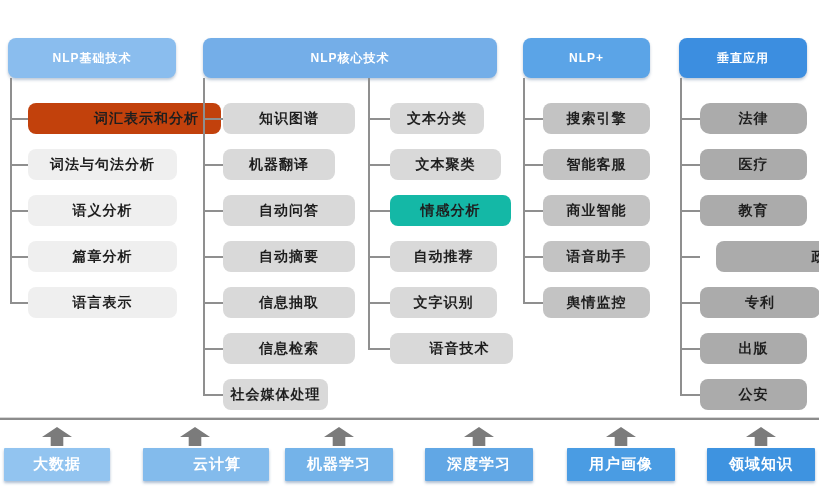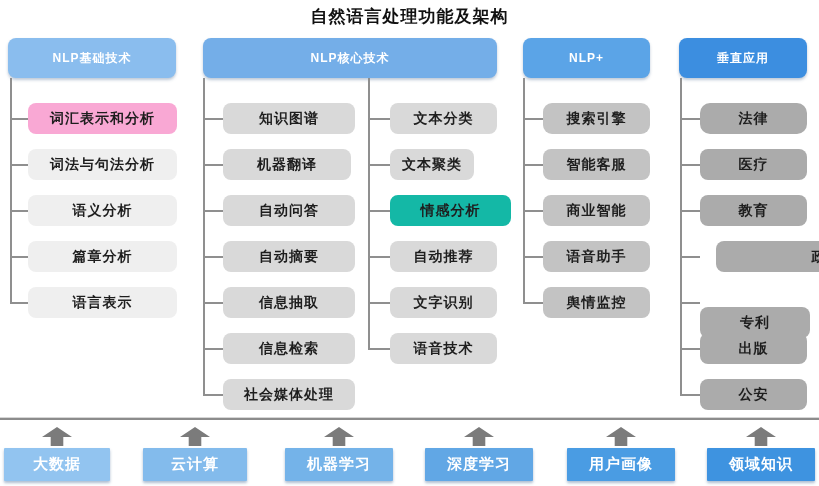--- a/index.html
+++ b/index.html
@@ -42,98 +42,97 @@
     display:flex;align-items:center;justify-content:center;
     color:#ffffff;font-size:15px;font-weight:700;
     box-shadow:0 2px 3px rgba(50,90,140,.4);
     letter-spacing:1px;
   }
 </style>
 </head>
 <body>
 
 <div id="stage">
-  <div class="title">自然语言处理功能及架构</div>
   <div id="columns">
       <div class="col-header" style="left: 8px; width: 168px; background: rgb(138, 189, 238);">NLP基础技术</div>
       <div class="vline" style="left: 10px; top: 78px; width: 2px; height: 224.5px; background: rgb(143, 143, 143);"></div>
       <div class="hline" style="left: 10px; top: 117.5px; width: 18px; height: 2px; background: rgb(143, 143, 143);"></div>
-      <div class="item-box" style="left: 28px; top: 103px; width: 149px; background: #f9a8d4;">词汇表示和分析</div>
+      <div class="item-box" style="left: 28px; top: 103px; width: 149px; background: #c2410c; padding-left: 44px;">词汇表示和分析</div>
       <div class="hline" style="left: 10px; top: 163.5px; width: 18px; height: 2px; background: rgb(143, 143, 143);"></div>
       <div class="item-box" style="left: 28px; top: 149px; width: 149px; background: rgb(239, 239, 239);">词法与句法分析</div>
       <div class="hline" style="left: 10px; top: 209.5px; width: 18px; height: 2px; background: rgb(143, 143, 143);"></div>
       <div class="item-box" style="left: 28px; top: 195px; width: 149px; background: rgb(239, 239, 239);">语义分析</div>
       <div class="hline" style="left: 10px; top: 255.5px; width: 18px; height: 2px; background: rgb(143, 143, 143);"></div>
       <div class="item-box" style="left: 28px; top: 241px; width: 149px; background: rgb(239, 239, 239);">篇章分析</div>
       <div class="hline" style="left: 10px; top: 301.5px; width: 18px; height: 2px; background: rgb(143, 143, 143);"></div>
       <div class="item-box" style="left: 28px; top: 287px; width: 149px; background: rgb(239, 239, 239);">语言表示</div>
       <div class="col-header" style="left: 203px; width: 294px; background: rgb(116, 174, 232);">NLP核心技术</div>
       <div class="vline" style="left: 203px; top: 78px; width: 2px; height: 316.5px; background: rgb(143, 143, 143);"></div>
       <div class="hline" style="left: 203px; top: 117.5px; width: 20px; height: 2px; background: rgb(143, 143, 143);"></div>
       <div class="item-box" style="left: 223px; top: 103px; width: 132px; background: rgb(217, 217, 217);">知识图谱</div>
       <div class="hline" style="left: 203px; top: 163.5px; width: 20px; height: 2px; background: rgb(143, 143, 143);"></div>
-      <div class="item-box" style="left: 223px; top: 149px; width: 128px; background: rgb(217, 217, 217);">机器翻译</div>
+      <div class="item-box" style="left: 223px; top: 149px; width: 112px; background: rgb(217, 217, 217);">机器翻译</div>
       <div class="hline" style="left: 203px; top: 209.5px; width: 20px; height: 2px; background: rgb(143, 143, 143);"></div>
       <div class="item-box" style="left: 223px; top: 195px; width: 132px; background: rgb(217, 217, 217);">自动问答</div>
       <div class="hline" style="left: 203px; top: 255.5px; width: 20px; height: 2px; background: rgb(143, 143, 143);"></div>
       <div class="item-box" style="left: 223px; top: 241px; width: 132px; background: rgb(217, 217, 217);">自动摘要</div>
       <div class="hline" style="left: 203px; top: 301.5px; width: 20px; height: 2px; background: rgb(143, 143, 143);"></div>
       <div class="item-box" style="left: 223px; top: 287px; width: 132px; background: rgb(217, 217, 217);">信息抽取</div>
       <div class="hline" style="left: 203px; top: 347.5px; width: 20px; height: 2px; background: rgb(143, 143, 143);"></div>
       <div class="item-box" style="left: 223px; top: 333px; width: 132px; background: rgb(217, 217, 217);">信息检索</div>
       <div class="hline" style="left: 203px; top: 393.5px; width: 20px; height: 2px; background: rgb(143, 143, 143);"></div>
-      <div class="item-box" style="left: 223px; top: 379px; width: 132px; background: rgb(217, 217, 217);">社会媒体处理</div>
+      <div class="item-box" style="left: 223px; top: 379px; width: 105px; background: rgb(217, 217, 217);">社会媒体处理</div>
       <div class="vline" style="left: 368px; top: 78px; width: 2px; height: 270.5px; background: rgb(143, 143, 143);"></div>
       <div class="hline" style="left: 368px; top: 117.5px; width: 22px; height: 2px; background: rgb(143, 143, 143);"></div>
-      <div class="item-box" style="left: 390px; top: 103px; width: 107px; background: rgb(217, 217, 217);">文本分类</div>
+      <div class="item-box" style="left: 390px; top: 103px; width: 94px; background: rgb(217, 217, 217);">文本分类</div>
       <div class="hline" style="left: 368px; top: 163.5px; width: 22px; height: 2px; background: rgb(143, 143, 143);"></div>
-      <div class="item-box" style="left: 390px; top: 149px; width: 84px; background: rgb(217, 217, 217);">文本聚类</div>
+      <div class="item-box" style="left: 390px; top: 149px; width: 111px; background: rgb(217, 217, 217);">文本聚类</div>
       <div class="hline" style="left: 368px; top: 209.5px; width: 22px; height: 2px; background: rgb(143, 143, 143);"></div>
       <div class="item-box" style="left: 390px; top: 195px; width: 121px; background: #14b8a6;">情感分析</div>
       <div class="hline" style="left: 368px; top: 255.5px; width: 22px; height: 2px; background: rgb(143, 143, 143);"></div>
       <div class="item-box" style="left: 390px; top: 241px; width: 107px; background: rgb(217, 217, 217);">自动推荐</div>
       <div class="hline" style="left: 368px; top: 301.5px; width: 22px; height: 2px; background: rgb(143, 143, 143);"></div>
       <div class="item-box" style="left: 390px; top: 287px; width: 107px; background: rgb(217, 217, 217);">文字识别</div>
       <div class="hline" style="left: 368px; top: 347.5px; width: 22px; height: 2px; background: rgb(143, 143, 143);"></div>
-      <div class="item-box" style="left: 390px; top: 333px; width: 107px; background: rgb(217, 217, 217);">语音技术</div>
+      <div class="item-box" style="left: 390px; top: 333px; width: 107px; background: rgb(217, 217, 217); padding-left: 16px;">语音技术</div>
       <div class="col-header" style="left: 523px; width: 127px; background: rgb(91, 164, 231);">NLP+</div>
       <div class="vline" style="left: 523px; top: 78px; width: 2px; height: 224.5px; background: rgb(143, 143, 143);"></div>
       <div class="hline" style="left: 523px; top: 117.5px; width: 20px; height: 2px; background: rgb(143, 143, 143);"></div>
-      <div class="item-box" style="left: 543px; top: 103px; width: 107px; background: rgb(195, 195, 195); border-radius: 9px;">搜索引擎</div>
+      <div class="item-box" style="left: 543px; top: 103px; width: 107px; background: rgb(195, 195, 195);">搜索引擎</div>
       <div class="hline" style="left: 523px; top: 163.5px; width: 20px; height: 2px; background: rgb(143, 143, 143);"></div>
       <div class="item-box" style="left: 543px; top: 149px; width: 107px; background: rgb(195, 195, 195);">智能客服</div>
       <div class="hline" style="left: 523px; top: 209.5px; width: 20px; height: 2px; background: rgb(143, 143, 143);"></div>
       <div class="item-box" style="left: 543px; top: 195px; width: 107px; background: rgb(195, 195, 195);">商业智能</div>
       <div class="hline" style="left: 523px; top: 255.5px; width: 20px; height: 2px; background: rgb(143, 143, 143);"></div>
       <div class="item-box" style="left: 543px; top: 241px; width: 107px; background: rgb(195, 195, 195);">语音助手</div>
       <div class="hline" style="left: 523px; top: 301.5px; width: 20px; height: 2px; background: rgb(143, 143, 143);"></div>
       <div class="item-box" style="left: 543px; top: 287px; width: 107px; background: rgb(195, 195, 195);">舆情监控</div>
       <div class="col-header" style="left: 679px; width: 128px; background: rgb(60, 142, 224);">垂直应用</div>
       <div class="vline" style="left: 680px; top: 78px; width: 2px; height: 316.5px; background: rgb(143, 143, 143);"></div>
       <div class="hline" style="left: 680px; top: 117.5px; width: 20px; height: 2px; background: rgb(143, 143, 143);"></div>
       <div class="item-box" style="left: 700px; top: 103px; width: 107px; background: rgb(171, 171, 171); border-radius: 10px;">法律</div>
       <div class="hline" style="left: 680px; top: 163.5px; width: 20px; height: 2px; background: rgb(143, 143, 143);"></div>
       <div class="item-box" style="left: 700px; top: 149px; width: 107px; background: rgb(171, 171, 171);">医疗</div>
       <div class="hline" style="left: 680px; top: 209.5px; width: 20px; height: 2px; background: rgb(143, 143, 143);"></div>
       <div class="item-box" style="left: 700px; top: 195px; width: 107px; background: rgb(171, 171, 171);">教育</div>
       <div class="hline" style="left: 680px; top: 255.5px; width: 20px; height: 2px; background: rgb(143, 143, 143);"></div>
       <div class="item-box" style="left: 716px; top: 241px; width: 125px; background: rgb(171, 171, 171); padding-left: 48px;">政务</div>
       <div class="hline" style="left: 680px; top: 301.5px; width: 20px; height: 2px; background: rgb(143, 143, 143);"></div>
-      <div class="item-box" style="left: 700px; top: 287px; width: 110px; background: rgb(171, 171, 171); margin-top: 20px;">专利</div>
+      <div class="item-box" style="left: 700px; top: 287px; width: 120px; background: rgb(171, 171, 171);">专利</div>
       <div class="hline" style="left: 680px; top: 347.5px; width: 20px; height: 2px; background: rgb(143, 143, 143);"></div>
       <div class="item-box" style="left: 700px; top: 333px; width: 107px; background: rgb(171, 171, 171);">出版</div>
       <div class="hline" style="left: 680px; top: 393.5px; width: 20px; height: 2px; background: rgb(143, 143, 143);"></div>
       <div class="item-box" style="left: 700px; top: 379px; width: 107px; background: rgb(171, 171, 171);">公安</div>
     </div>
   <div class="separator" id="separator" style="background: rgb(140, 140, 140);"></div>
   <div id="foundation">
       <div class="up-arrow" style="left: 42px; top: 427px; width: 30px; height: 19px; background: rgb(123, 123, 123); clip-path: polygon(50% 0px, 100% 52%, 71% 52%, 71% 100%, 29% 100%, 29% 52%, 0px 52%);"></div>
       <div class="foundation-box" style="left: 4px; width: 106px; background: rgb(146, 196, 240);">大数据</div>
       <div class="up-arrow" style="left: 180px; top: 427px; width: 30px; height: 19px; background: rgb(123, 123, 123); clip-path: polygon(50% 0px, 100% 52%, 71% 52%, 71% 100%, 29% 100%, 29% 52%, 0px 52%);"></div>
-      <div class="foundation-box" style="left: 143px; width: 104px; background: rgb(131, 187, 236);">云计算</div>
+      <div class="foundation-box" style="left: 143px; width: 104px; background: rgb(131, 187, 236); padding-left: 22px;">云计算</div>
       <div class="up-arrow" style="left: 324px; top: 427px; width: 30px; height: 19px; background: rgb(123, 123, 123); clip-path: polygon(50% 0px, 100% 52%, 71% 52%, 71% 100%, 29% 100%, 29% 52%, 0px 52%);"></div>
       <div class="foundation-box" style="left: 285px; width: 108px; background: rgb(116, 179, 233);">机器学习</div>
       <div class="up-arrow" style="left: 464px; top: 427px; width: 30px; height: 19px; background: rgb(123, 123, 123); clip-path: polygon(50% 0px, 100% 52%, 71% 52%, 71% 100%, 29% 100%, 29% 52%, 0px 52%);"></div>
       <div class="foundation-box" style="left: 425px; width: 108px; background: rgb(97, 167, 229);">深度学习</div>
       <div class="up-arrow" style="left: 606px; top: 427px; width: 30px; height: 19px; background: rgb(123, 123, 123); clip-path: polygon(50% 0px, 100% 52%, 71% 52%, 71% 100%, 29% 100%, 29% 52%, 0px 52%);"></div>
       <div class="foundation-box" style="left: 567px; width: 108px; background: rgb(74, 156, 227);">用户画像</div>
       <div class="up-arrow" style="left: 746px; top: 427px; width: 30px; height: 19px; background: rgb(123, 123, 123); clip-path: polygon(50% 0px, 100% 52%, 71% 52%, 71% 100%, 29% 100%, 29% 52%, 0px 52%);"></div>
       <div class="foundation-box" style="left: 707px; width: 108px; background: rgb(62, 147, 224);">领域知识</div>
     </div>
 </div>

